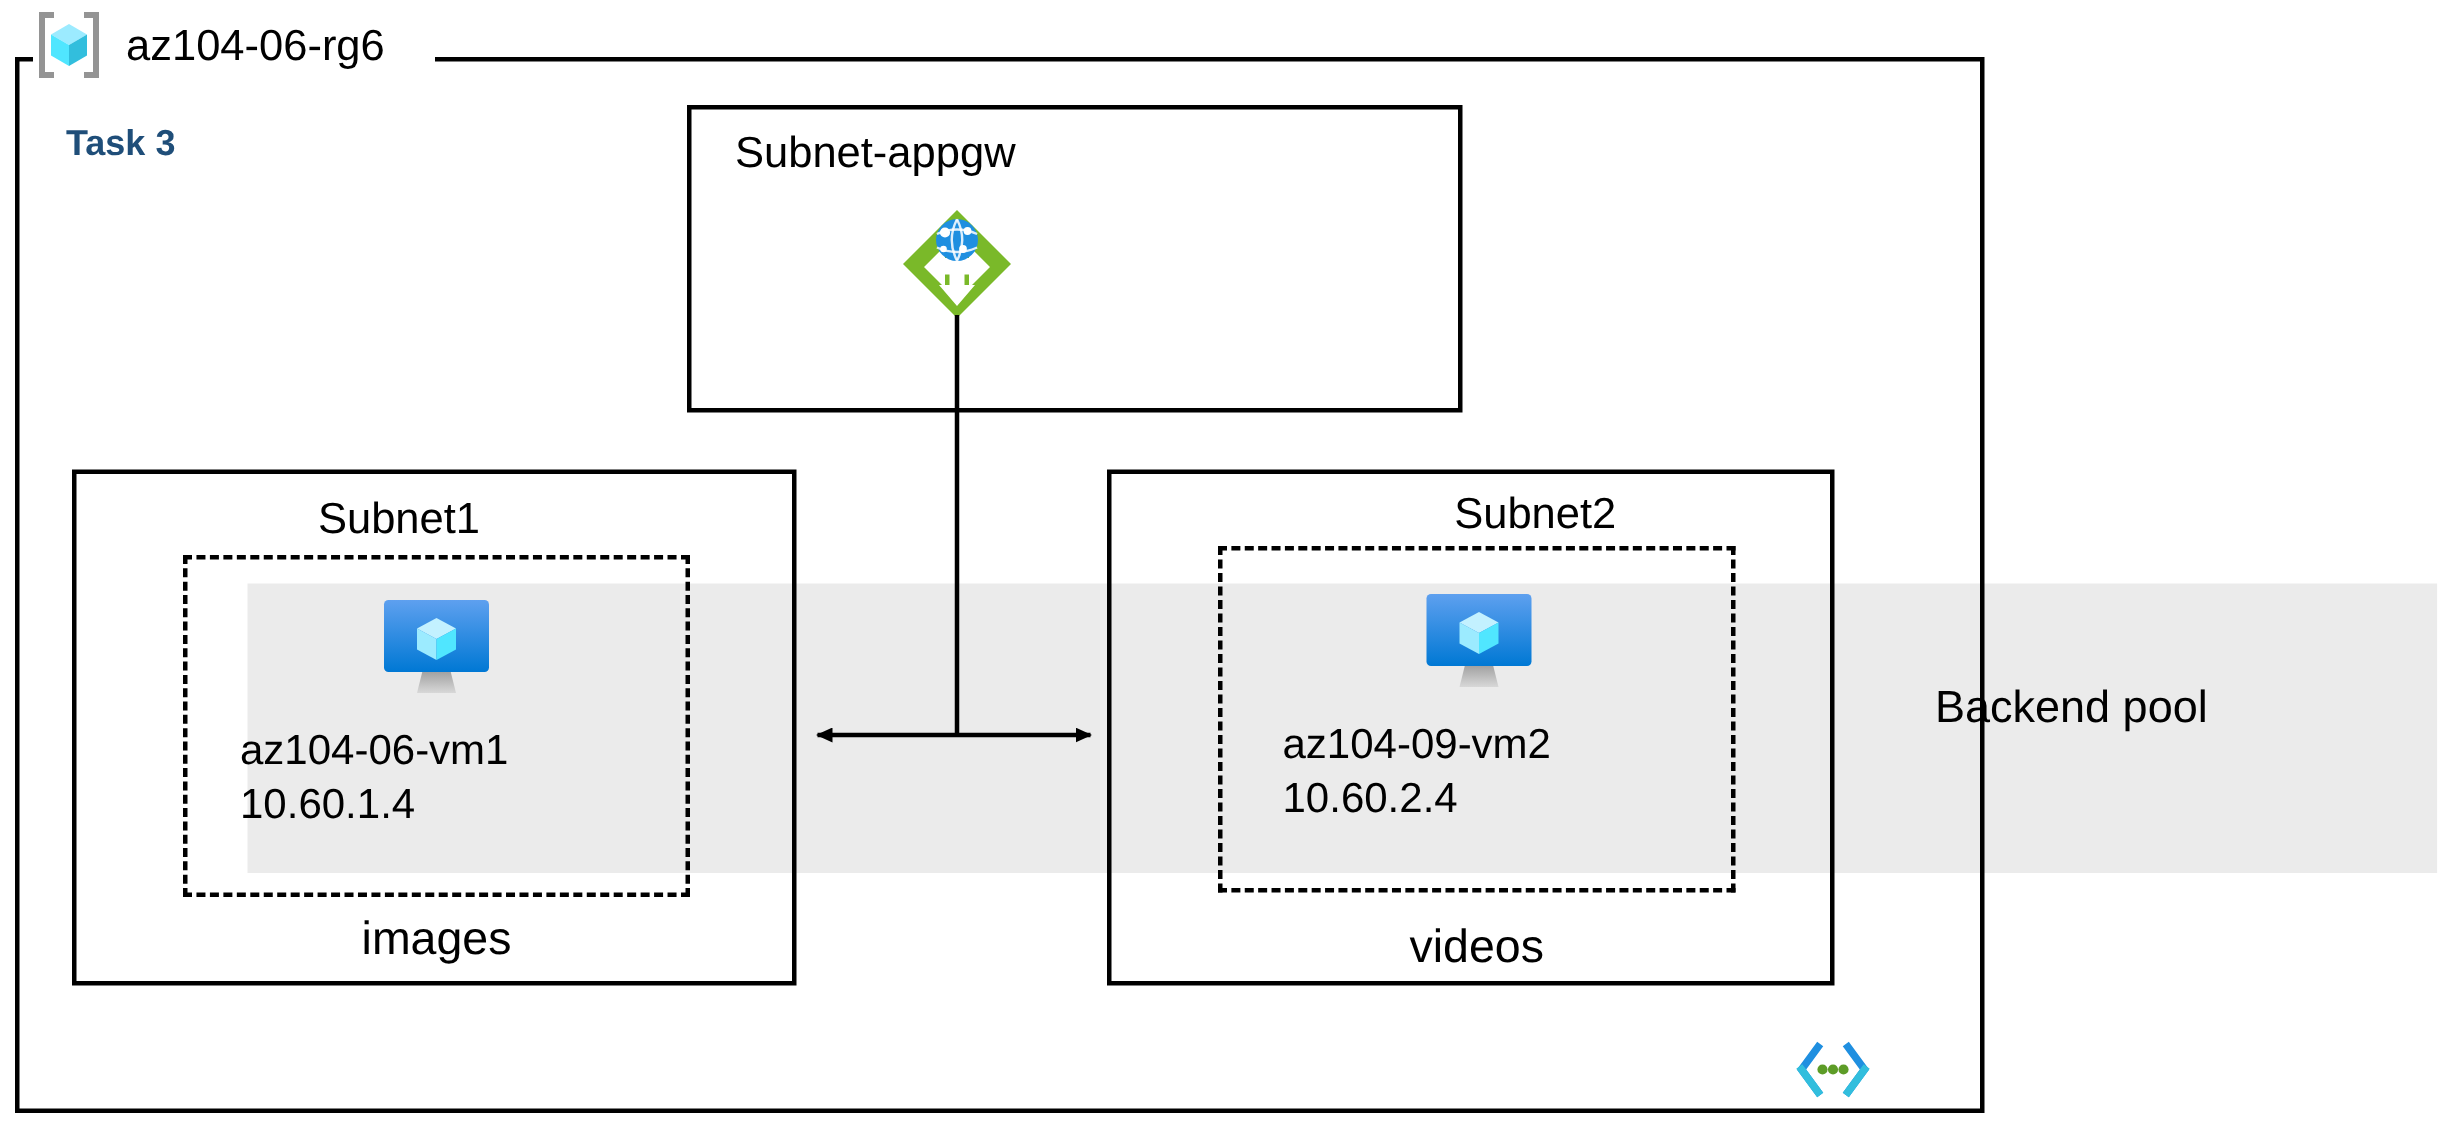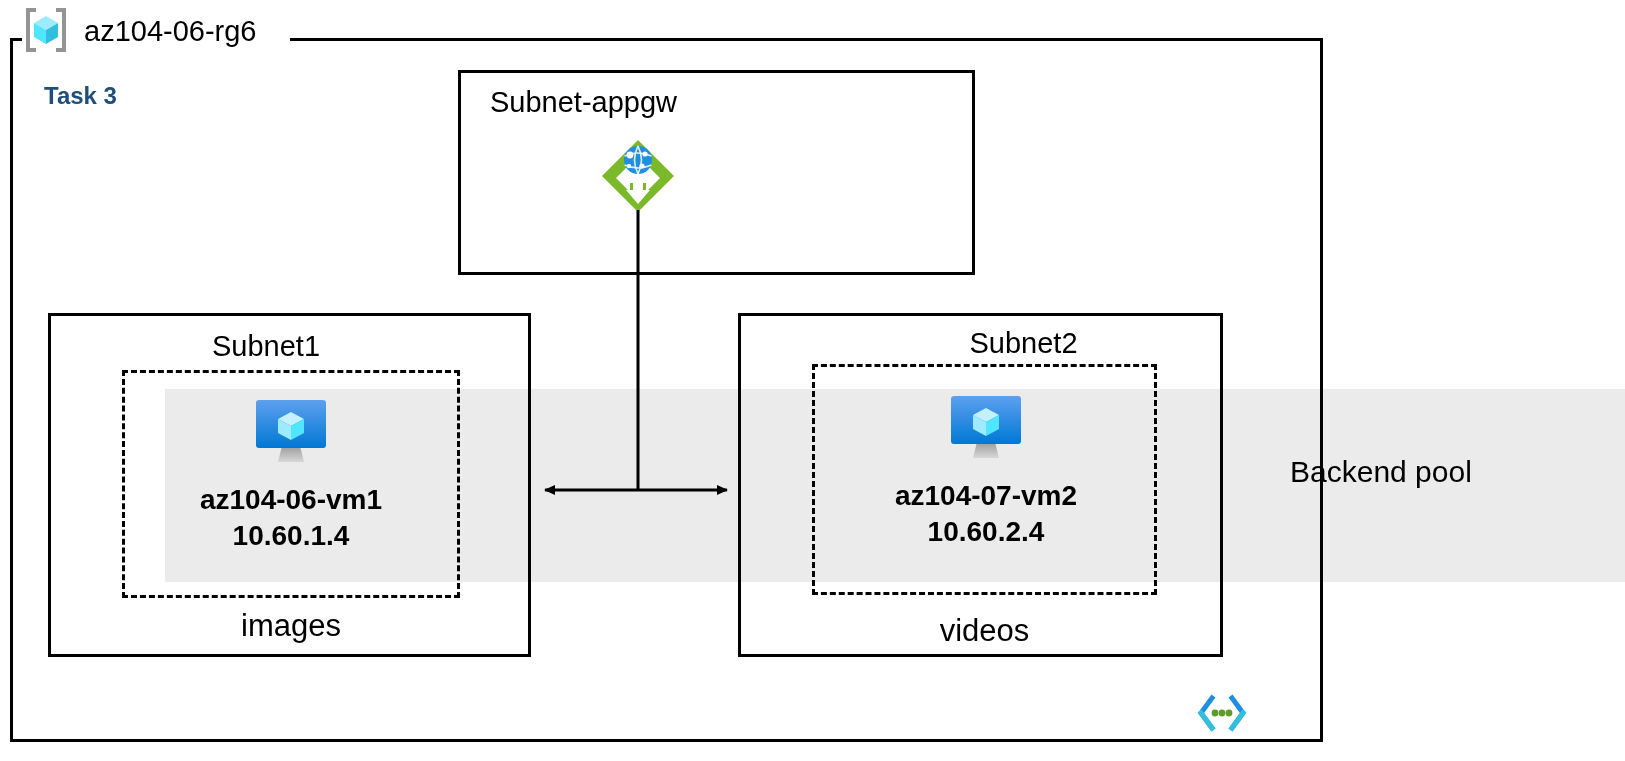--- a/index.html
+++ b/index.html
@@ -111,22 +111,21 @@
     border: 3px dashed #000000;
     box-sizing: border-box;
     background: transparent;
   }
   .vm1-dashed { left: 122px; top: 370px; width: 338px; height: 228px; }
   .vm2-dashed { left: 812px; top: 364px; width: 345px; height: 231px; }
 
   
   .vm-stack {
     position: absolute;
-    text-align: center;
-    font-weight: bold;
+    text-align: left;
   }
   .vm1-stack { left: 160px; top: 396px; width: 262px; }
   .vm2-stack { left: 855px; top: 392px; width: 262px; }
   .vm-icon {
     width: 74px;
     height: 72px;
     display: block;
     margin: 0 auto 14px auto;
   }
   .vm-name, .vm-ip {
@@ -273,21 +272,21 @@
           <stop offset="0" stop-color="#9a9a9a"></stop>
           <stop offset="1" stop-color="#d8d8d8"></stop>
         </linearGradient>
       </defs>
       <path d="M28 50 L46 50 L50 66 L24 66 Z" fill="url(#standgrad2)"></path>
       <rect x="2" y="4" width="70" height="48" rx="3" fill="url(#vmgrad2)"></rect>
       <polygon points="37,16 50,23 37,30 24,23" fill="#c3f1ff"></polygon>
       <polygon points="24,23 37,30 37,44 24,37" fill="#9cebff"></polygon>
       <polygon points="50,23 37,30 37,44 50,37" fill="#50e6ff"></polygon>
     </svg>
-    <div class="vm-name">az104-07-vm2</div>
+    <div class="vm-name">az104-09-vm2</div>
     <div class="vm-ip">10.60.2.4</div>
   </div>
   <div class="nic-label videos-label">videos</div>
 
   <svg class="connector-svg" viewBox="0 0 1625 761">
     <defs>
       <marker id="arrowEnd" markerWidth="12" markerHeight="12" refX="10" refY="5" orient="auto" markerUnits="userSpaceOnUse">
         <path d="M0,0 L11,5 L0,10 Z" fill="#000000"></path>
       </marker>
       <marker id="arrowStart" markerWidth="12" markerHeight="12" refX="1" refY="5" orient="auto" markerUnits="userSpaceOnUse">

